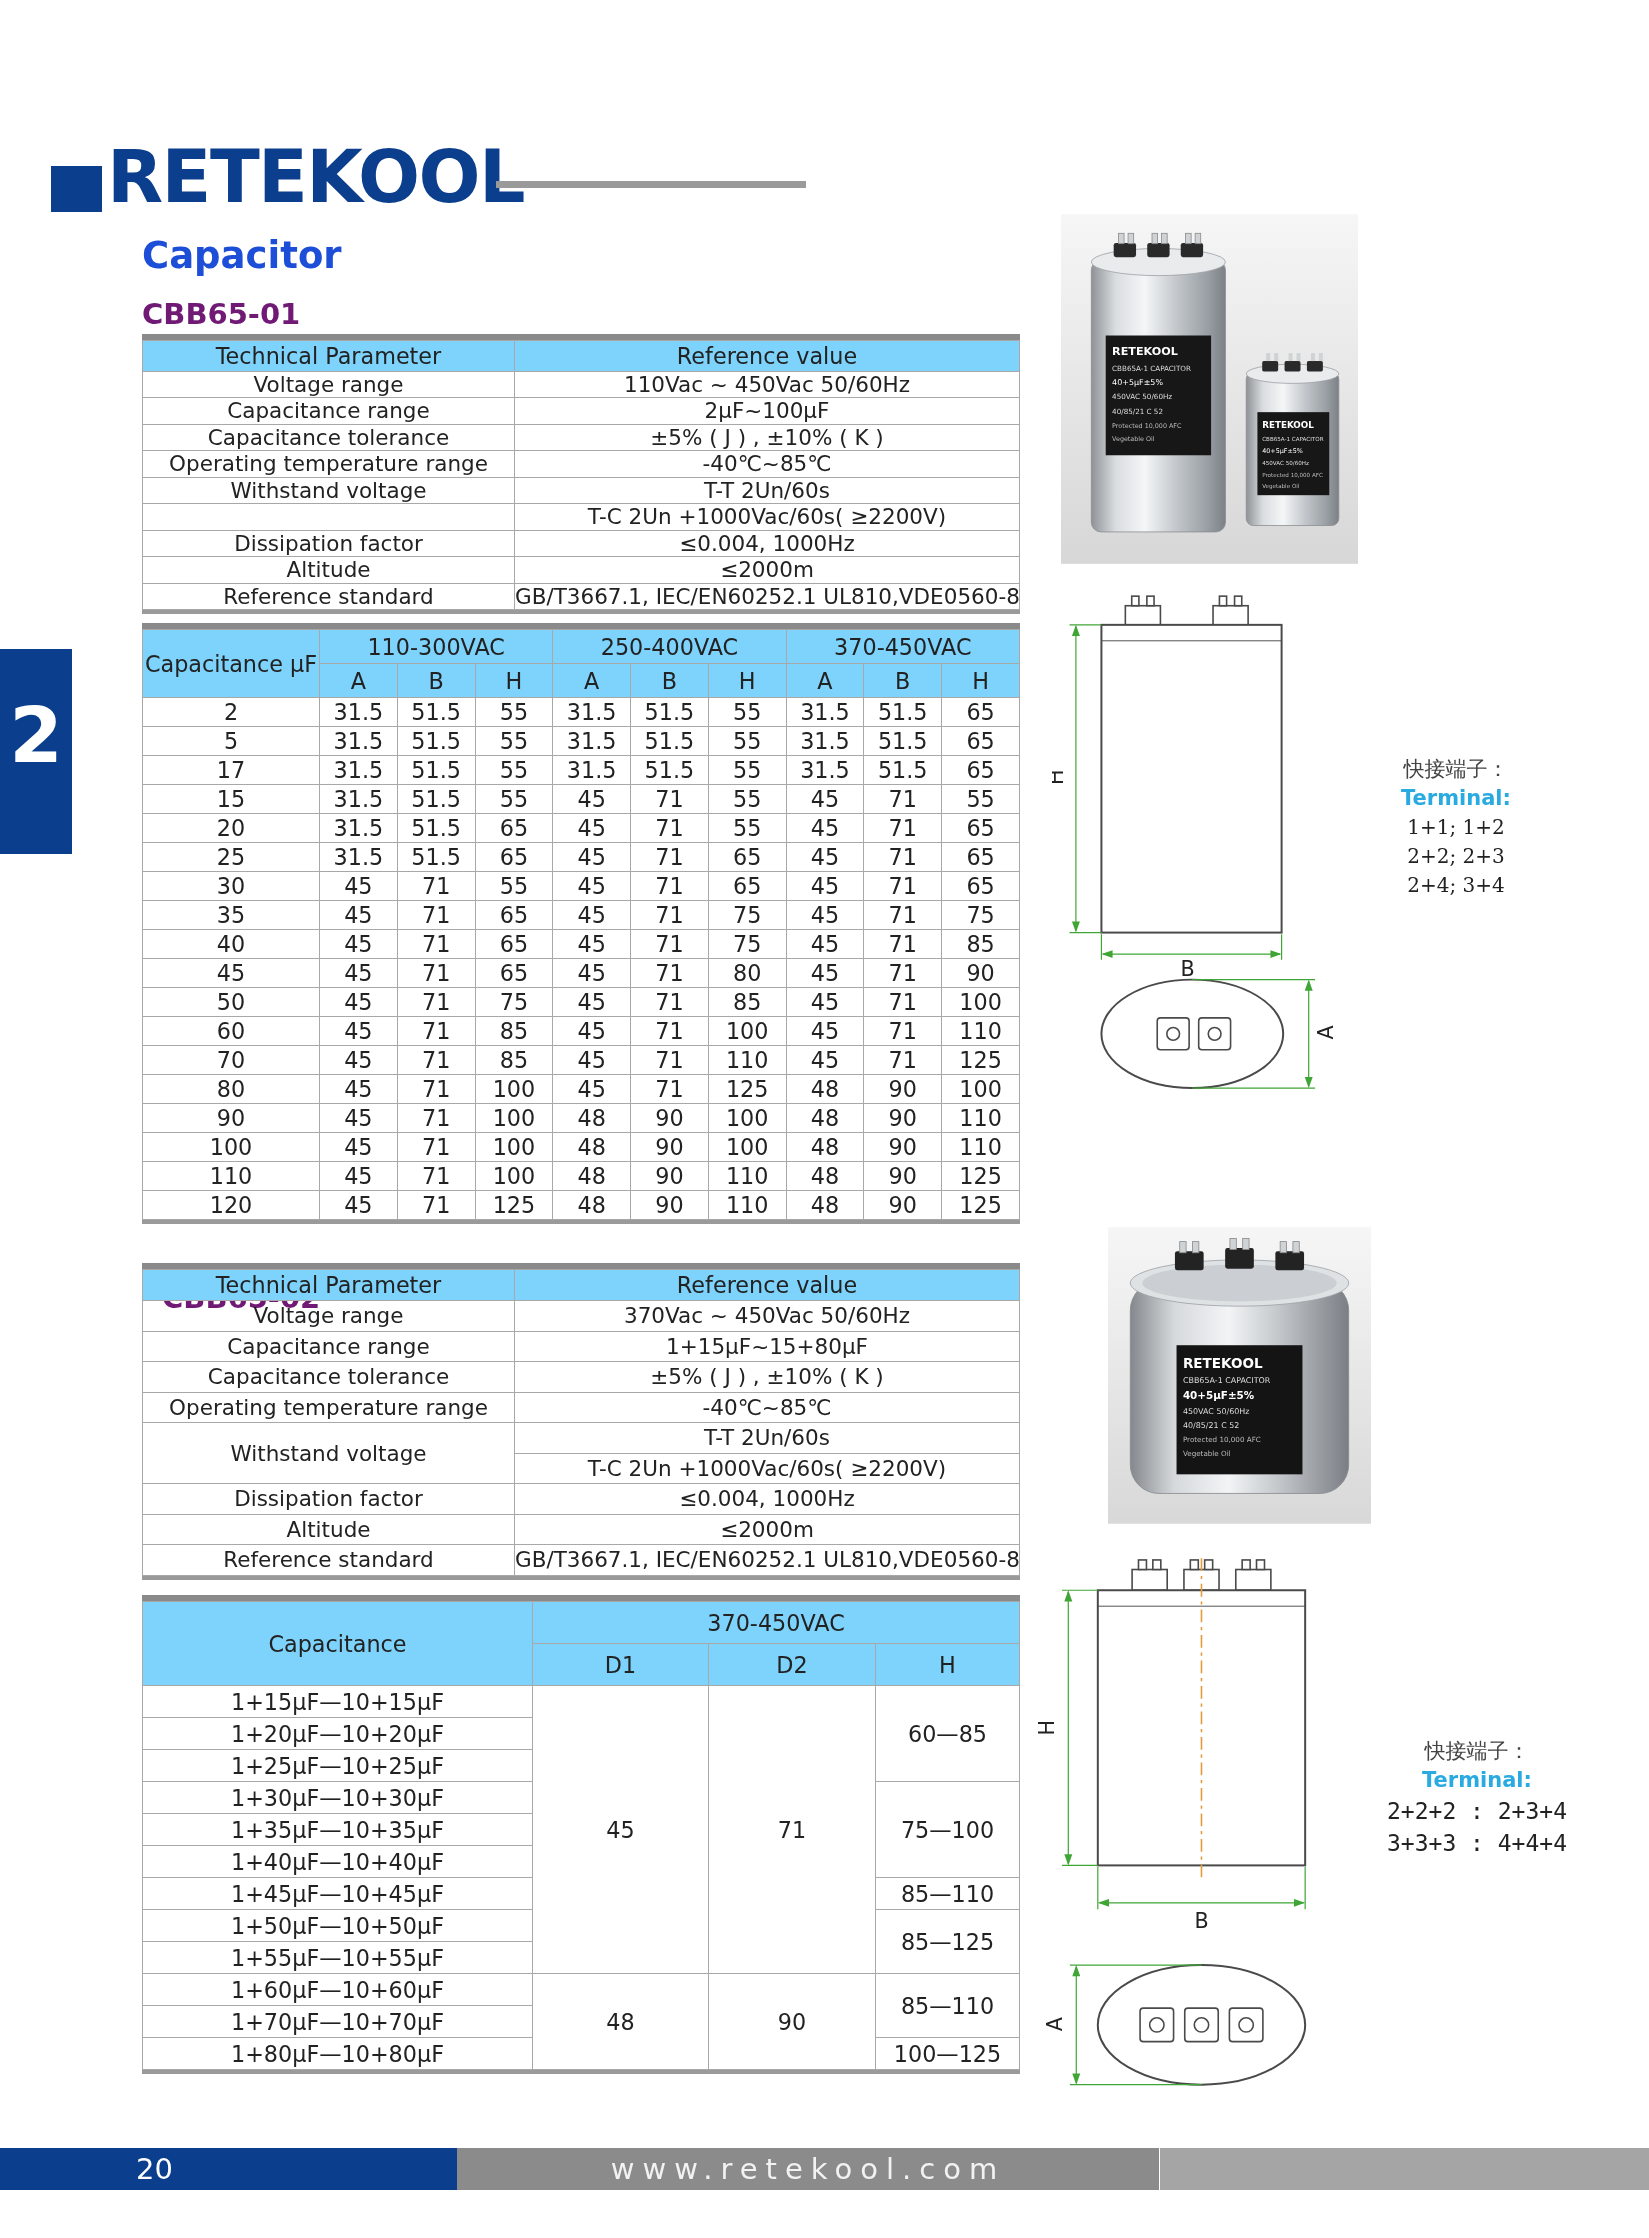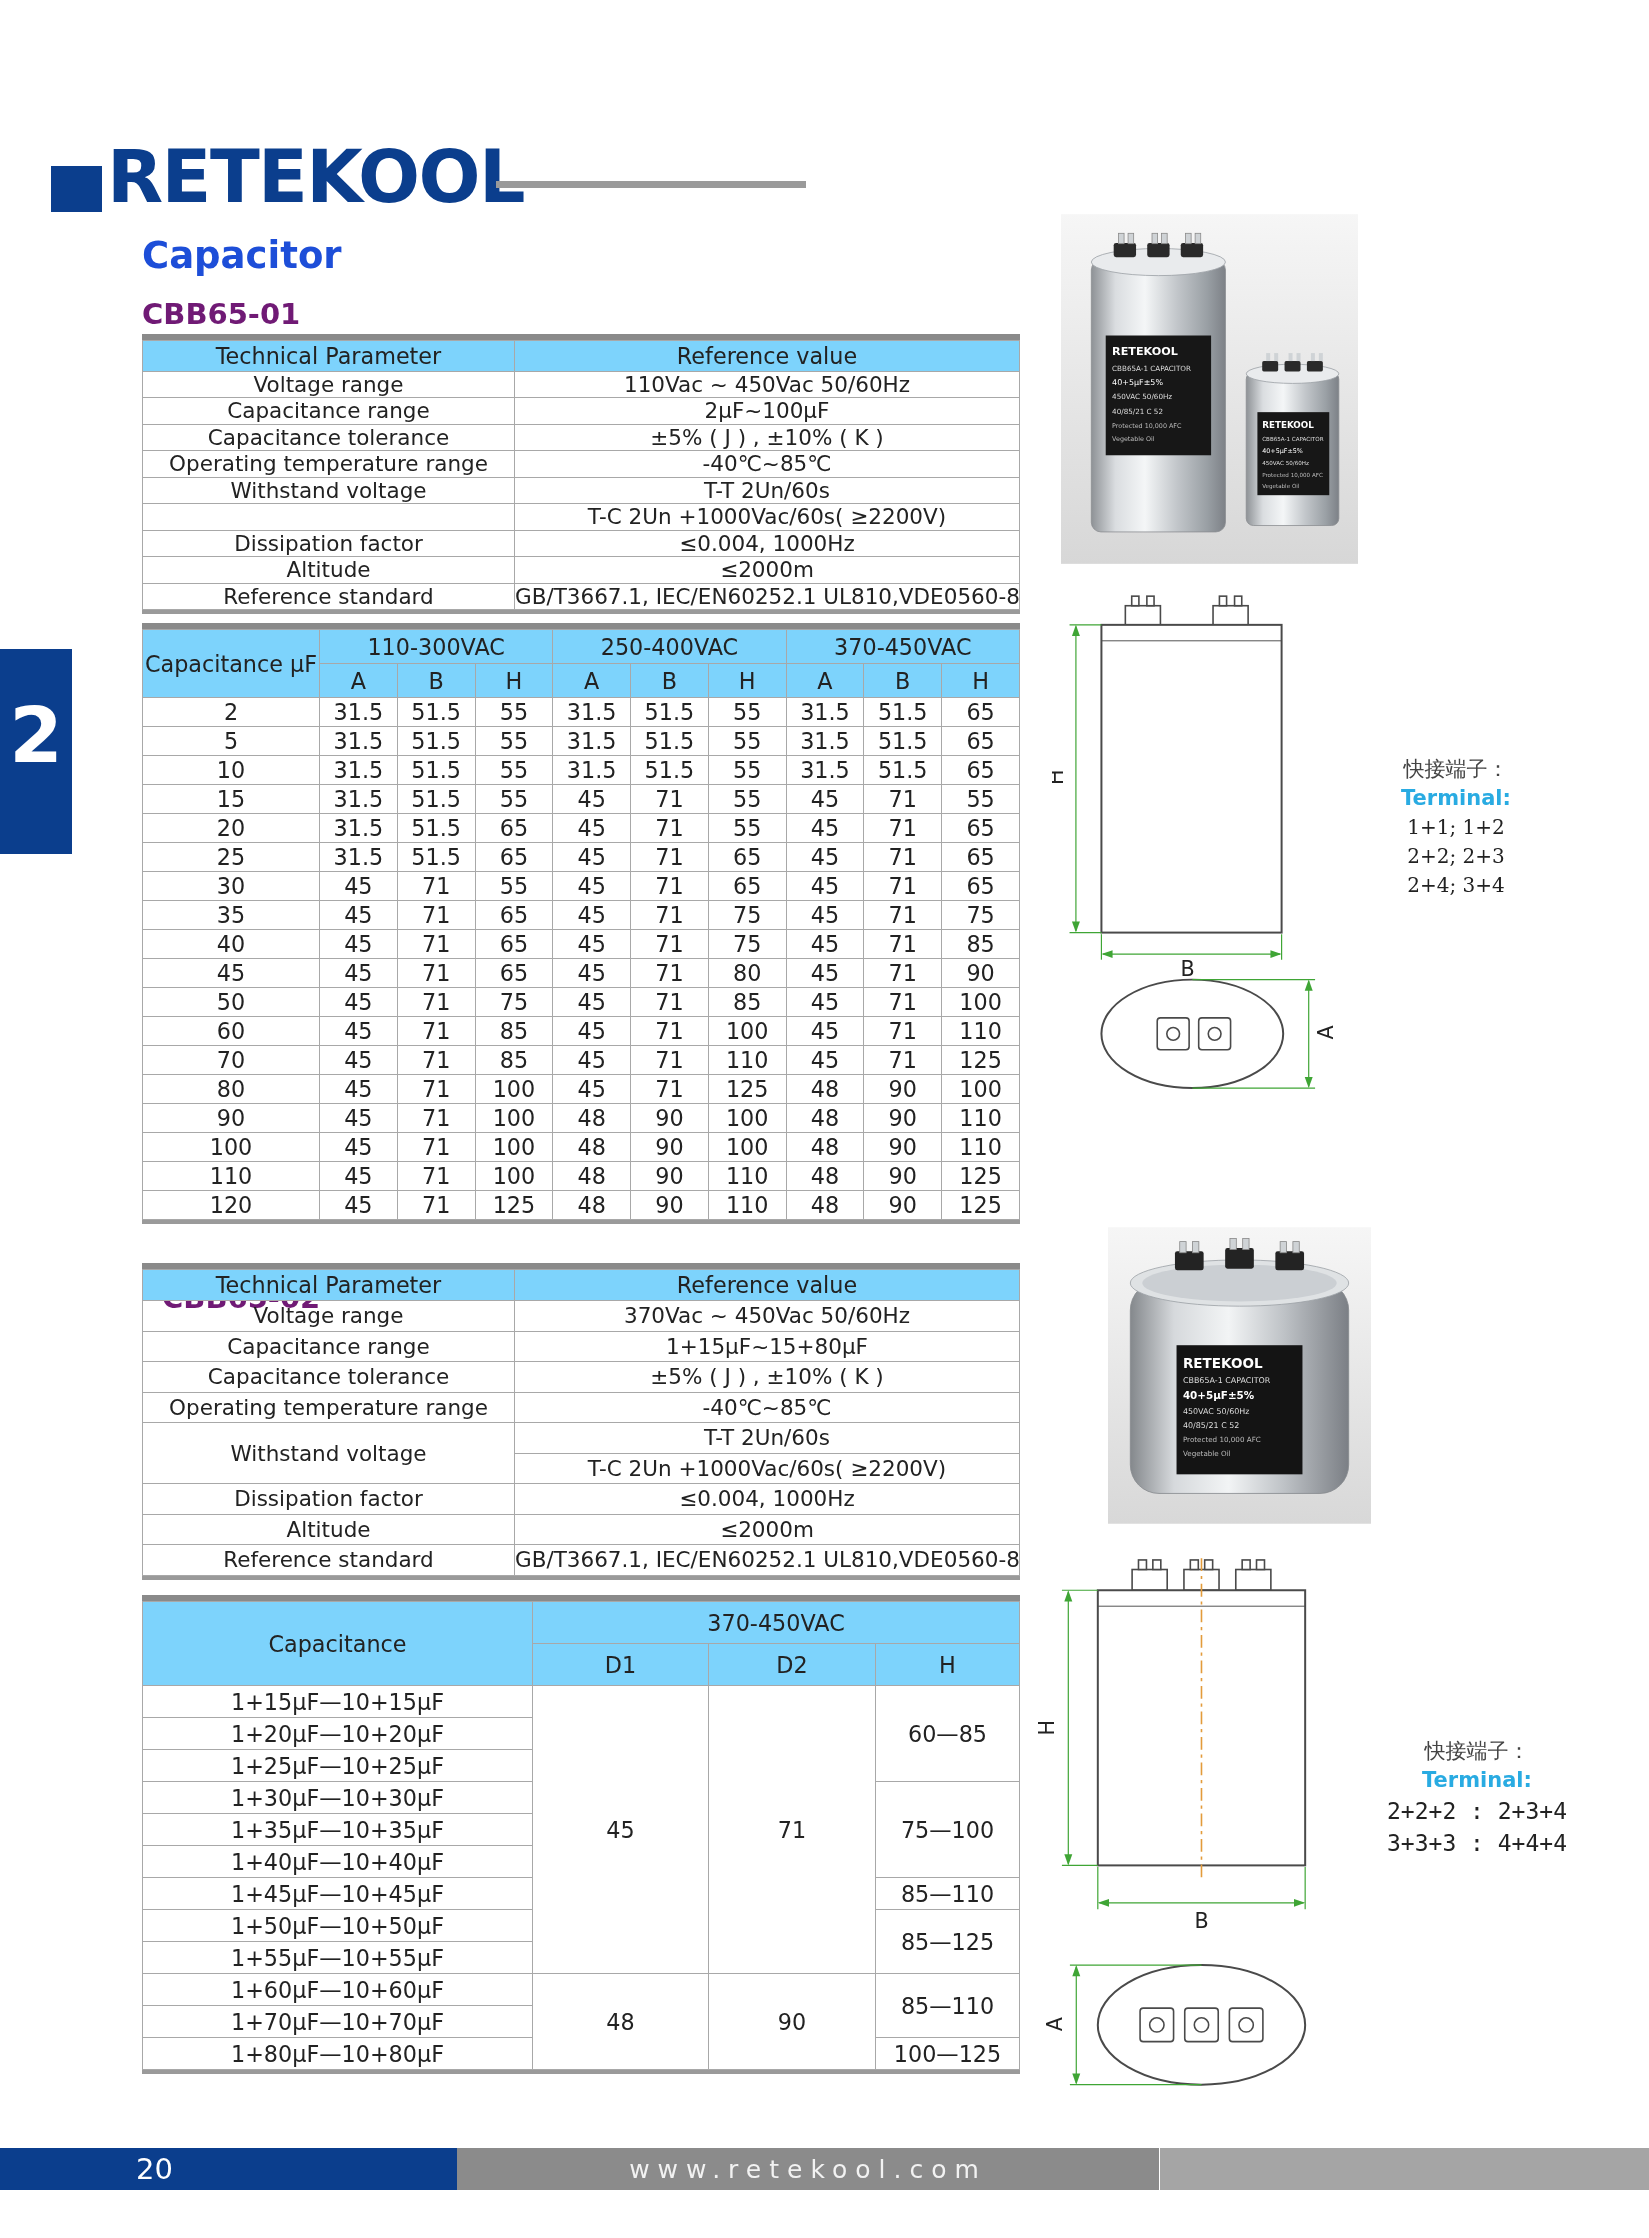--- a/index.html
+++ b/index.html
@@ -37,21 +37,21 @@
   .tnote .cn{font-size:21px;color:#444;}
   .tnote .en{font-size:21px;color:#29ABE2;font-weight:700;}
   .tnote .ln{font-size:20px;color:#222;font-family:"DejaVu Serif","Liberation Serif",serif;}
   .tnote2 .ln{font-family:"DejaVu Sans Mono","Liberation Mono",monospace;font-size:23px;line-height:32px;}
 
   
   .footer-seg{top:2148px;height:42px;display:flex;align-items:center;}
   .f-blue{left:0;width:457px;background:#0B3E8D;}
   .f-blue span{color:#fff;font-size:29px;margin-left:136px;}
   .f-gray{left:457px;width:702px;background:#8b8b8b;justify-content:center;}
-  .f-gray span{color:#f2f2f2;font-size:25px;letter-spacing:8px;}
+  .f-gray span{color:#f2f2f2;font-size:29px;letter-spacing:8px;}
   .f-light{left:1160px;width:490px;background:#a5a5a5;}
 
   svg text{font-family:"DejaVu Sans","Liberation Sans",sans-serif;}
 </style>
 </head>
 <body>
 
 <div class="abs logo-square"></div>
 <div class="abs logo-text">RETEKOOL</div>
 <div class="abs logo-line"></div>
@@ -159,21 +159,21 @@
           <td>51.5</td>
           <td>55</td>
           <td>31.5</td>
           <td>51.5</td>
           <td>55</td>
           <td>31.5</td>
           <td>51.5</td>
           <td>65</td>
         </tr>
         <tr>
-          <td>10</td>
+          <td>17</td>
           <td>31.5</td>
           <td>51.5</td>
           <td>55</td>
           <td>31.5</td>
           <td>51.5</td>
           <td>55</td>
           <td>31.5</td>
           <td>51.5</td>
           <td>65</td>
         </tr>

